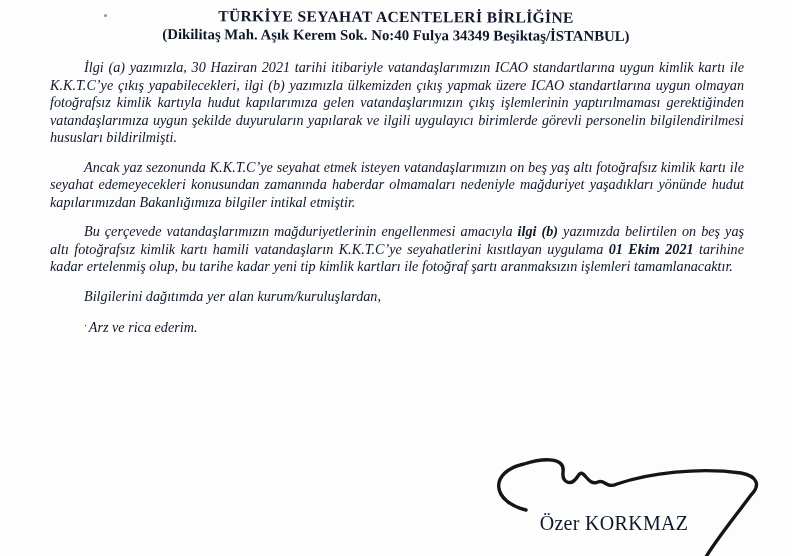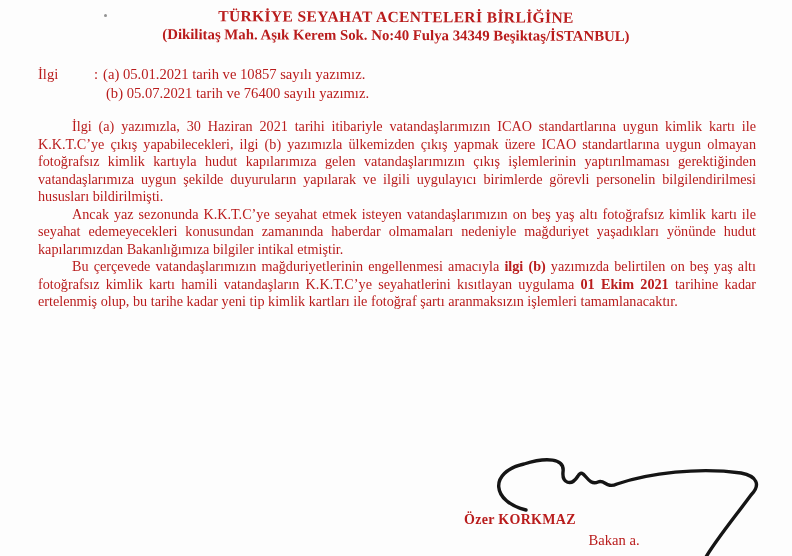--- a/index.html
+++ b/index.html
@@ -7,21 +7,21 @@
     padding: 0;
     background: #ffffff;
   }
   .page {
     position: relative;
     width: 792px;
     height: 556px;
     background: #fdfdfd;
     overflow: hidden;
     font-family: "Liberation Serif", "DejaVu Serif", serif;
-    color: #b91c1c;
+    color: #0f172a;
   }
   
   .speck {
     position: absolute;
     left: 104px;
     top: 14px;
     width: 3px;
     height: 3px;
     border-radius: 50%;
     background: #3a3a3a;
@@ -58,22 +58,23 @@
   .ref-row2 {
     padding-left: 68px;
   }
   .body-text {
     margin: 15px 36px 0 38px;
     font-size: 14.2px;
     line-height: 17.5px;
     text-align: justify;
   }
   .body-p {
-    margin: 0;
+    margin: 12px;
     text-indent: 34px;
+    font-style: italic;
   }
   .body-p b { font-weight: bold; }
   .closing { text-align: left; }
   .closing-mark {
     font-size: 11px;
     vertical-align: 3px;
     margin-right: 2px;
   }
   .sig {
     position: absolute;
@@ -85,22 +86,23 @@
   .sig svg {
     position: absolute;
     left: 0;
     top: 0;
   }
   .sig-name {
     position: absolute;
     top: 56px;
     left: 0;
     width: 100%;
-    font-weight: bold;
-    font-size: 14px;
+    text-align: center;
+    font-weight: normal;
+    font-size: 20px;
     letter-spacing: 0.3px;
   }
   .sig-role {
     position: absolute;
     top: 76px;
     left: 0;
     width: 100%;
     text-align: center;
     font-size: 14.6px;
   }
@@ -110,36 +112,29 @@
 
 <div class="page">
 
   <div class="speck"></div>
 
   <div class="header">
     <div class="title">TÜRKİYE SEYAHAT ACENTELERİ BİRLİĞİNE</div>
     <div class="address">(Dikilitaş Mah. Aşık Kerem Sok. No:40 Fulya 34349 Beşiktaş/İSTANBUL)</div>
   </div>
 
-  <div class="ref">
-    <div class="ref-row1">
-      <span class="ref-label">İlgi</span><span class="ref-colon">:</span><span>(a) 05.01.2021 tarih ve 10857 sayılı yazımız.</span>
-    </div>
-    <div class="ref-row2">
-      <span>(b) 05.07.2021 tarih ve 76400 sayılı yazımız.</span>
-    </div>
-  </div>
 
   <div class="body-text">
     <p class="body-p">İlgi (a) yazımızla, 30 Haziran 2021 tarihi itibariyle vatandaşlarımızın ICAO standartlarına uygun kimlik kartı ile K.K.T.C’ye çıkış yapabilecekleri, ilgi (b) yazımızla ülkemizden çıkış yapmak üzere ICAO standartlarına uygun olmayan fotoğrafsız kimlik kartıyla hudut kapılarımıza gelen vatandaşlarımızın çıkış işlemlerinin yaptırılmaması gerektiğinden vatandaşlarımıza uygun şekilde duyuruların yapılarak ve ilgili uygulayıcı birimlerde görevli personelin bilgilendirilmesi hususları bildirilmişti.</p>
     <p class="body-p">Ancak yaz sezonunda K.K.T.C’ye seyahat etmek isteyen vatandaşlarımızın on beş yaş altı fotoğrafsız kimlik kartı ile seyahat edemeyecekleri konusundan zamanında haberdar olmamaları nedeniyle mağduriyet yaşadıkları yönünde hudut kapılarımızdan Bakanlığımıza bilgiler intikal etmiştir.</p>
     <p class="body-p"><span>Bu çerçevede vatandaşlarımızın mağduriyetlerinin engellenmesi amacıyla </span><b>ilgi (b)</b><span> yazımızda belirtilen on beş yaş altı fotoğrafsız kimlik kartı hamili vatandaşların K.K.T.C’ye seyahatlerini kısıtlayan uygulama </span><b>01 Ekim 2021</b><span> tarihine kadar ertelenmiş olup, bu tarihe kadar yeni tip kimlik kartları ile fotoğraf şartı aranmaksızın işlemleri tamamlanacaktır.</span></p>
+    <p class="body-p">Bilgilerini dağıtımda yer alan kurum/kuruluşlardan,</p>
+    <p class="body-p closing"><span class="closing-mark">·</span><span>Arz ve rica ederim.</span></p>
   </div>
 
   <div class="sig">
     <svg width="300" height="104" viewBox="0 0 300 104" aria-hidden="true">
       <path d="M62,54 C28,46 24,16 60,8 C82,1 101,2 99,16 C98,27 107,31 114,20 C120,10 123,31 134,26 C141,23 142,33 153,28 C185,17 235,11 277,17 C293,20 297,29 287,39 C270,62 252,84 242,101" fill="none" stroke="#151515" stroke-width="3.4" stroke-linecap="round" stroke-linejoin="round"></path>
     </svg>
     <div class="sig-name">Özer KORKMAZ</div>
-    <div class="sig-role">Bakan a.</div>
   </div>
 
 </div>
 
 </body></html>

